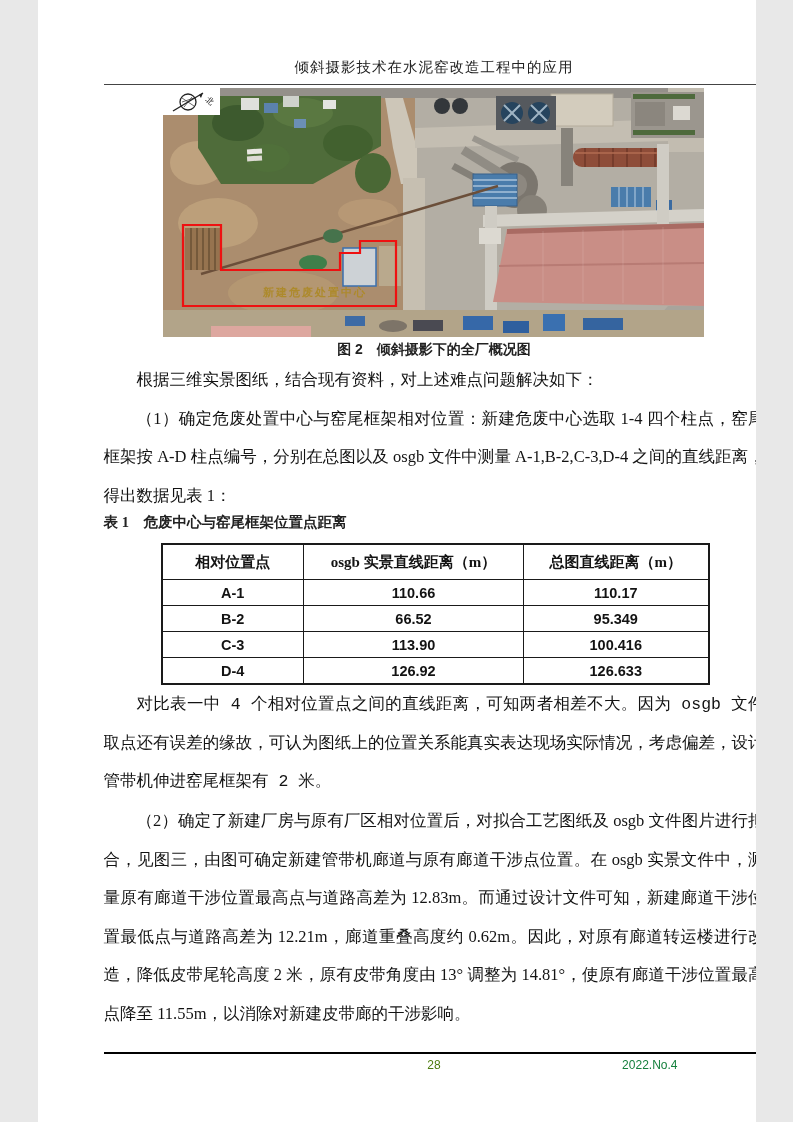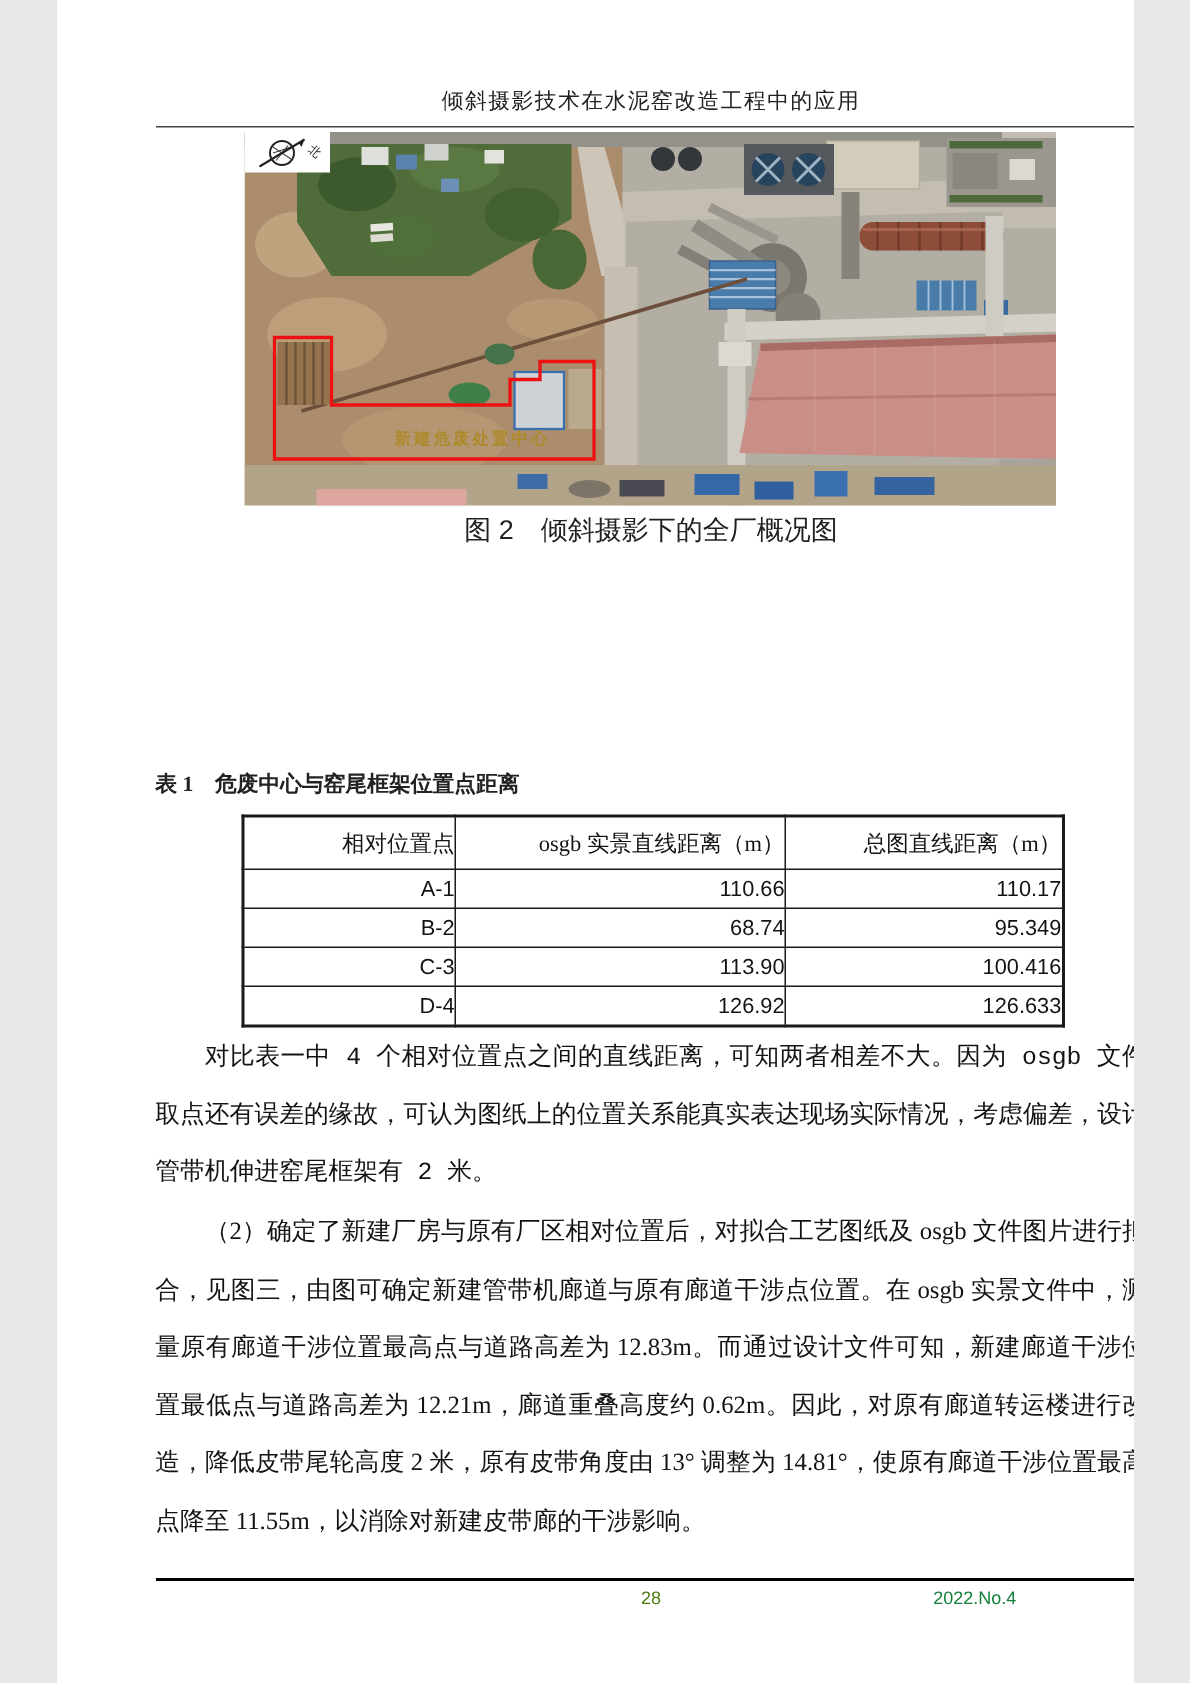--- a/index.html
+++ b/index.html
@@ -9,40 +9,40 @@
   }
   .header-title{
     position:absolute;top:58px;left:66px;width:661px;text-align:center;
     font-size:14.5px;letter-spacing:1px;color:#222;
   }
   .header-rule{position:absolute;top:84px;left:66px;width:661px;border-top:1.5px solid #444;}
   .figure-wrap{position:absolute;top:88px;left:125px;width:541px;height:249px;}
   .figure-wrap svg{display:block;width:541px;height:249px;}
   .figure-caption{
     position:absolute;top:341px;left:66px;width:661px;text-align:center;
-    font-family:"Liberation Sans","DejaVu Sans",sans-serif;font-weight:normal;font-size:18px;color:#222;
+    font-family:"Liberation Sans","DejaVu Sans",sans-serif;font-weight:bold;font-size:14px;color:#222;
   }
   .body-block{position:absolute;left:66px;width:661px;font-size:16.5px;line-height:38.6px;text-align:justify;color:#131313;}
   .body-block p{margin:0;text-indent:2em;}
   #block1{top:361px;}
   #block3{top:686px;font-family:Liberation Mono, monospace;}
   #block4{top:802px;}
   .table-title{
     position:absolute;top:513px;left:66px;width:661px;text-align:left;
     font-size:14.5px;font-weight:600;color:#222;
   }
   table.data{
     position:absolute;top:543px;left:123px;width:547px;
     border-collapse:collapse;table-layout:fixed;
     font-size:15px;color:#131313;
   }
   table.data col.c1{width:142px;} table.data col.c2{width:220px;} table.data col.c3{width:185px;}
   table.data th,table.data td{
-    border:1.5px solid #1a1a1a;text-align:right;vertical-align:middle;padding:0;
-    font-weight:normal;overflow:hidden;white-space:nowrap;
+    border:1.5px solid #1a1a1a;text-align:center;vertical-align:middle;padding:0;
+    font-weight:bold;overflow:hidden;white-space:nowrap;
   }
   table.data{border:2px solid #1a1a1a;}
   table.data thead th{height:34px;font-size:15px;}
   table.data tbody td{height:25px;font-size:14.5px;font-family:"Liberation Sans","DejaVu Sans",sans-serif;}
   table.data tbody td.pt{font-family:"Liberation Sans","DejaVu Sans",sans-serif;}
   .footer-rule{position:absolute;top:1052px;left:66px;width:661px;border-top:2px solid #000;}
   .footer-page{
     position:absolute;top:1058px;left:66px;width:661px;text-align:center;
     font-family:"Liberation Sans","DejaVu Sans",sans-serif;font-size:12px;color:#4d7c0f;
   }
@@ -167,20 +167,24 @@
         <path d="M19,10 L31,18 M19,14 L31,10 M21,19 L29,9" stroke="#444" stroke-width="0.8"></path>
         <line x1="10" y1="23" x2="40" y2="5" stroke="#222" stroke-width="1.4"></line>
         <polygon points="40,5 36,7 38,10" fill="#222"></polygon>
         <text x="44" y="13" font-size="8" fill="#222" transform="rotate(40 44 10)" font-family="Liberation Sans, sans-serif">北</text>
       </g>
     </svg>
   </div>
 
   <div class="figure-caption">图 2　倾斜摄影下的全厂概况图</div>
 
+  <div class="body-block" id="block1">
+    <p>根据三维实景图纸，结合现有资料，对上述难点问题解决如下：</p>
+    <p>（1）确定危废处置中心与窑尾框架相对位置：新建危废中心选取 1-4 四个柱点，窑尾框架按 A-D 柱点编号，分别在总图以及 osgb 文件中测量 A-1,B-2,C-3,D-4 之间的直线距离，得出数据见表 1：</p>
+  </div>
 
   <div class="table-title">表 1　危废中心与窑尾框架位置点距离</div>
 
   <table class="data">
     <colgroup>
         <col class="c1">
         <col class="c2">
         <col class="c3">
       </colgroup>
     <thead>
@@ -191,21 +195,21 @@
       </tr>
     </thead>
     <tbody>
       <tr>
         <td class="pt">A-1</td>
         <td>110.66</td>
         <td>110.17</td>
       </tr>
       <tr>
         <td class="pt">B-2</td>
-        <td>68.74</td>
+        <td>66.52</td>
         <td>95.349</td>
       </tr>
       <tr>
         <td class="pt">C-3</td>
         <td>113.90</td>
         <td>100.416</td>
       </tr>
       <tr>
         <td class="pt">D-4</td>
         <td>126.92</td>

